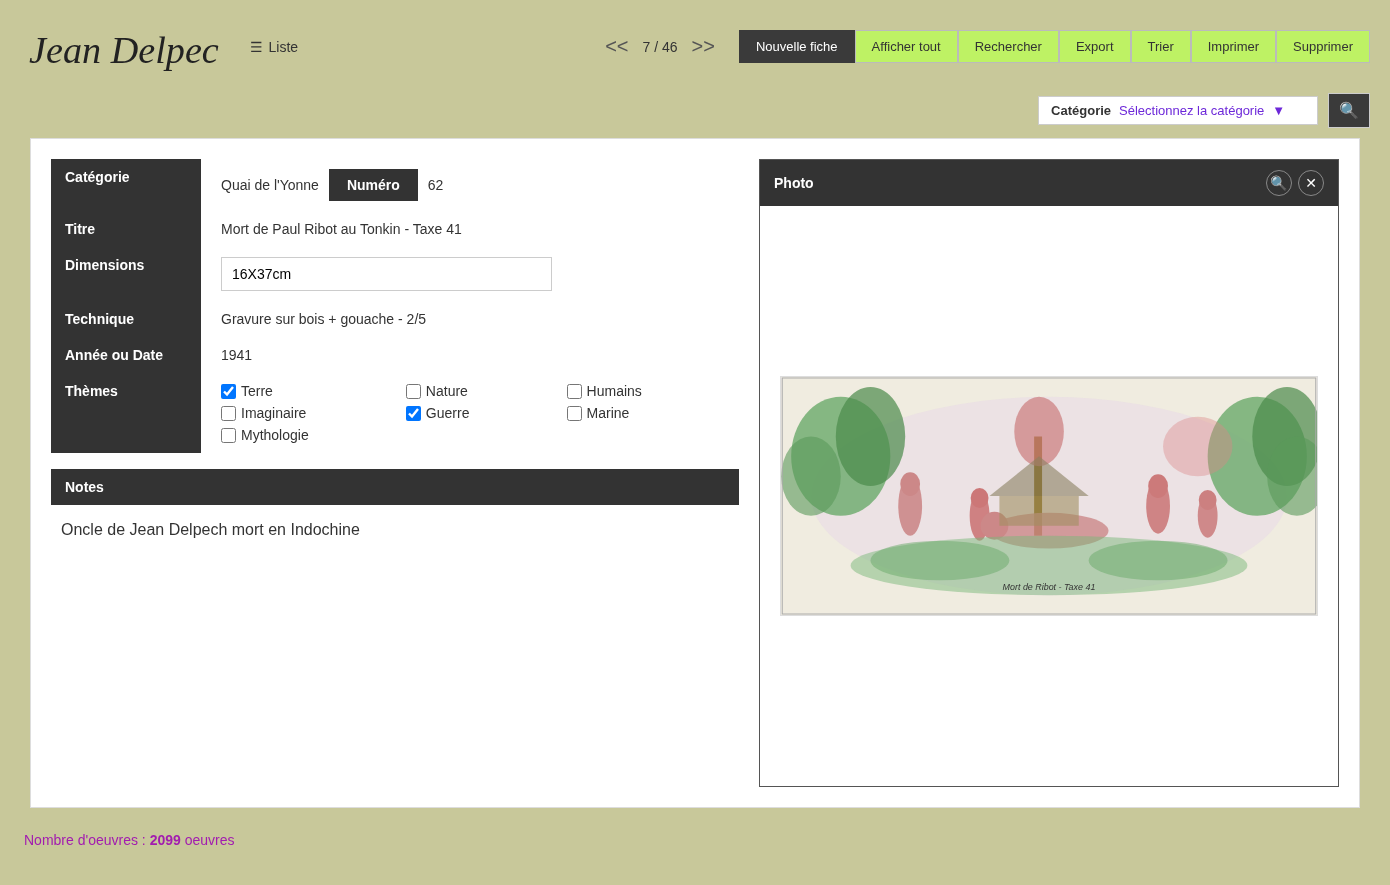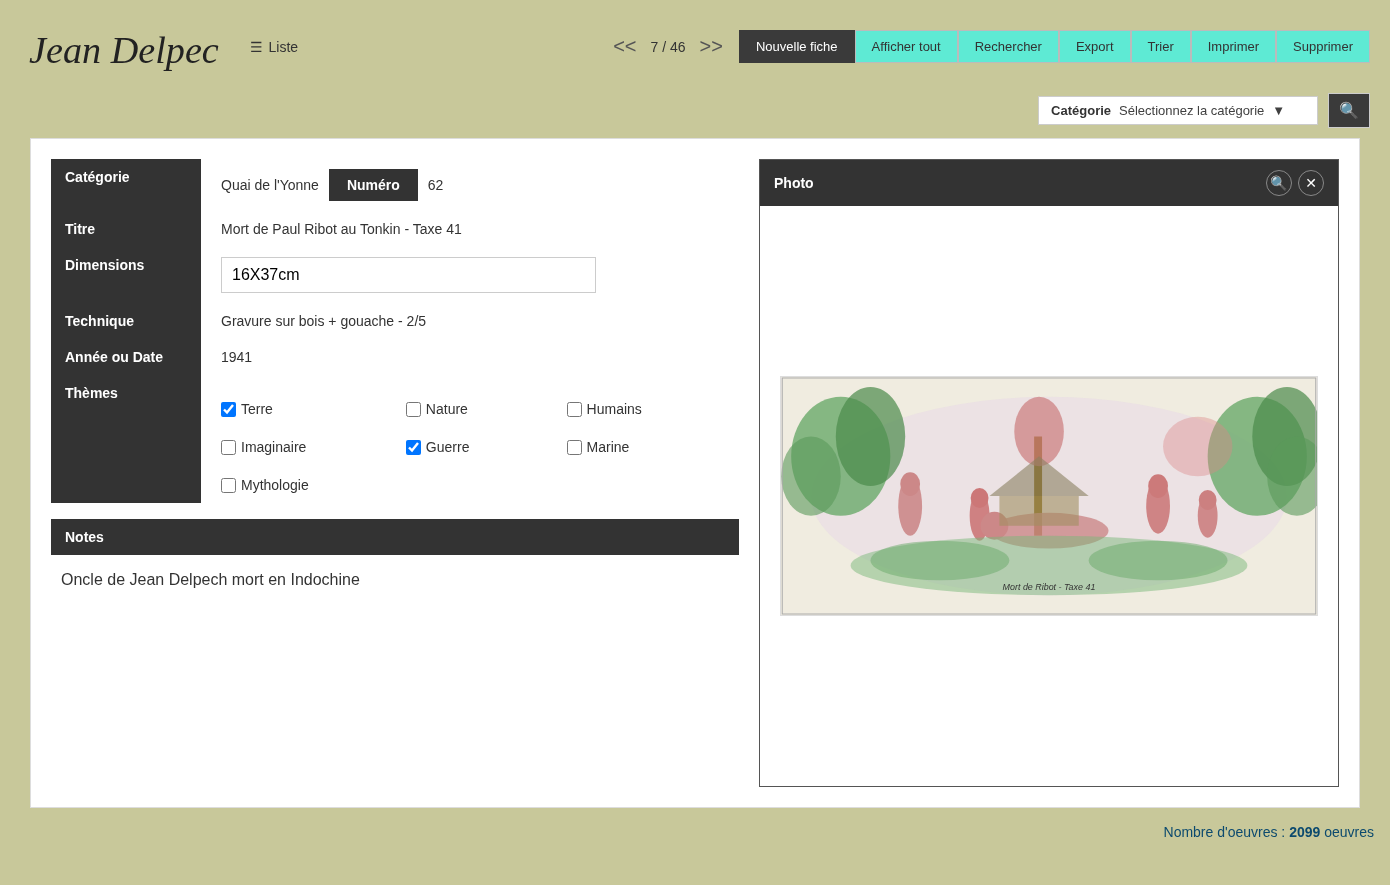--- a/index.html
+++ b/index.html
@@ -57,26 +57,26 @@
       padding: 0 2px;
     }
     .page-indicator {
       font-size: 14px;
       color: #333;
       padding: 0 6px;
     }
     .action-buttons {
       display: flex;
       gap: 0;
-      margin-left: 4px;
+      margin-left: 12px;
     }
     .action-btn {
       padding: 8px 16px;
       border: 1px solid #bbb;
-      background: #5eead4;
+      background: #bef264;
       cursor: pointer;
       font-size: 13px;
       color: #333;
     }
     .action-btn.primary {
       background: #3a3a3a;
       color: white;
       border-color: #3a3a3a;
     }
 
@@ -90,21 +90,21 @@
     }
     .category-select {
       display: flex;
       align-items: center;
       background: white;
       border: 1px solid #ccc;
       padding: 6px 12px;
       gap: 8px;
       min-width: 280px;
     }
-    .category-select span { color: #404040; font-size: 13px; }
+    .category-select span { color: #6d28d9; font-size: 13px; }
     .category-select .label { color: #333; font-weight: bold; font-size: 13px; }
     .search-input-wrap {
       display: flex;
       align-items: center;
       background: white;
       border: 1px solid #ccc;
     }
     .search-input-wrap input {
       border: none;
       outline: none;
@@ -166,36 +166,35 @@
       color: white;
       border: none;
       padding: 8px 18px;
       font-size: 14px;
       font-weight: bold;
       cursor: pointer;
     }
     .dimensions-input {
       border: 1px solid #ccc;
       padding: 8px 10px;
-      font-size: 16px;
-      width: 375px;
+      font-size: 14px;
+      width: 331px;
       outline: none;
     }
     .themes-checkboxes {
       display: grid;
       grid-template-columns: repeat(3, auto);
       gap: 6px 20px;
       align-items: center;
     }
     .checkbox-item {
       display: flex;
       align-items: center;
       gap: 5px;
       font-size: 14px;
-      margin-top: 16px;
     }
     .checkbox-item input[type="checkbox"] {
       width: 15px;
       height: 15px;
     }
 
     
     .notes-section {
       margin-top: 16px;
     }
@@ -264,24 +263,24 @@
     }
 
     
     .artwork-svg {
       width: 100%;
       height: 100%;
     }
 
     
     .footer {
-      text-align: right;
-      padding: 16px;
-      font-size: 14px;
-      color: #0c4a6e;
+      text-align: left;
+      padding: 24px;
+      font-size: 14px;
+      color: #a21caf;
     }
     .footer strong { font-weight: bold; }
   </style>
 </head>
 <body>
 
 <div class="header">
 
   <div class="logo">
     <svg viewBox="0 0 220 70" xmlns="http://www.w3.org/2000/svg">

